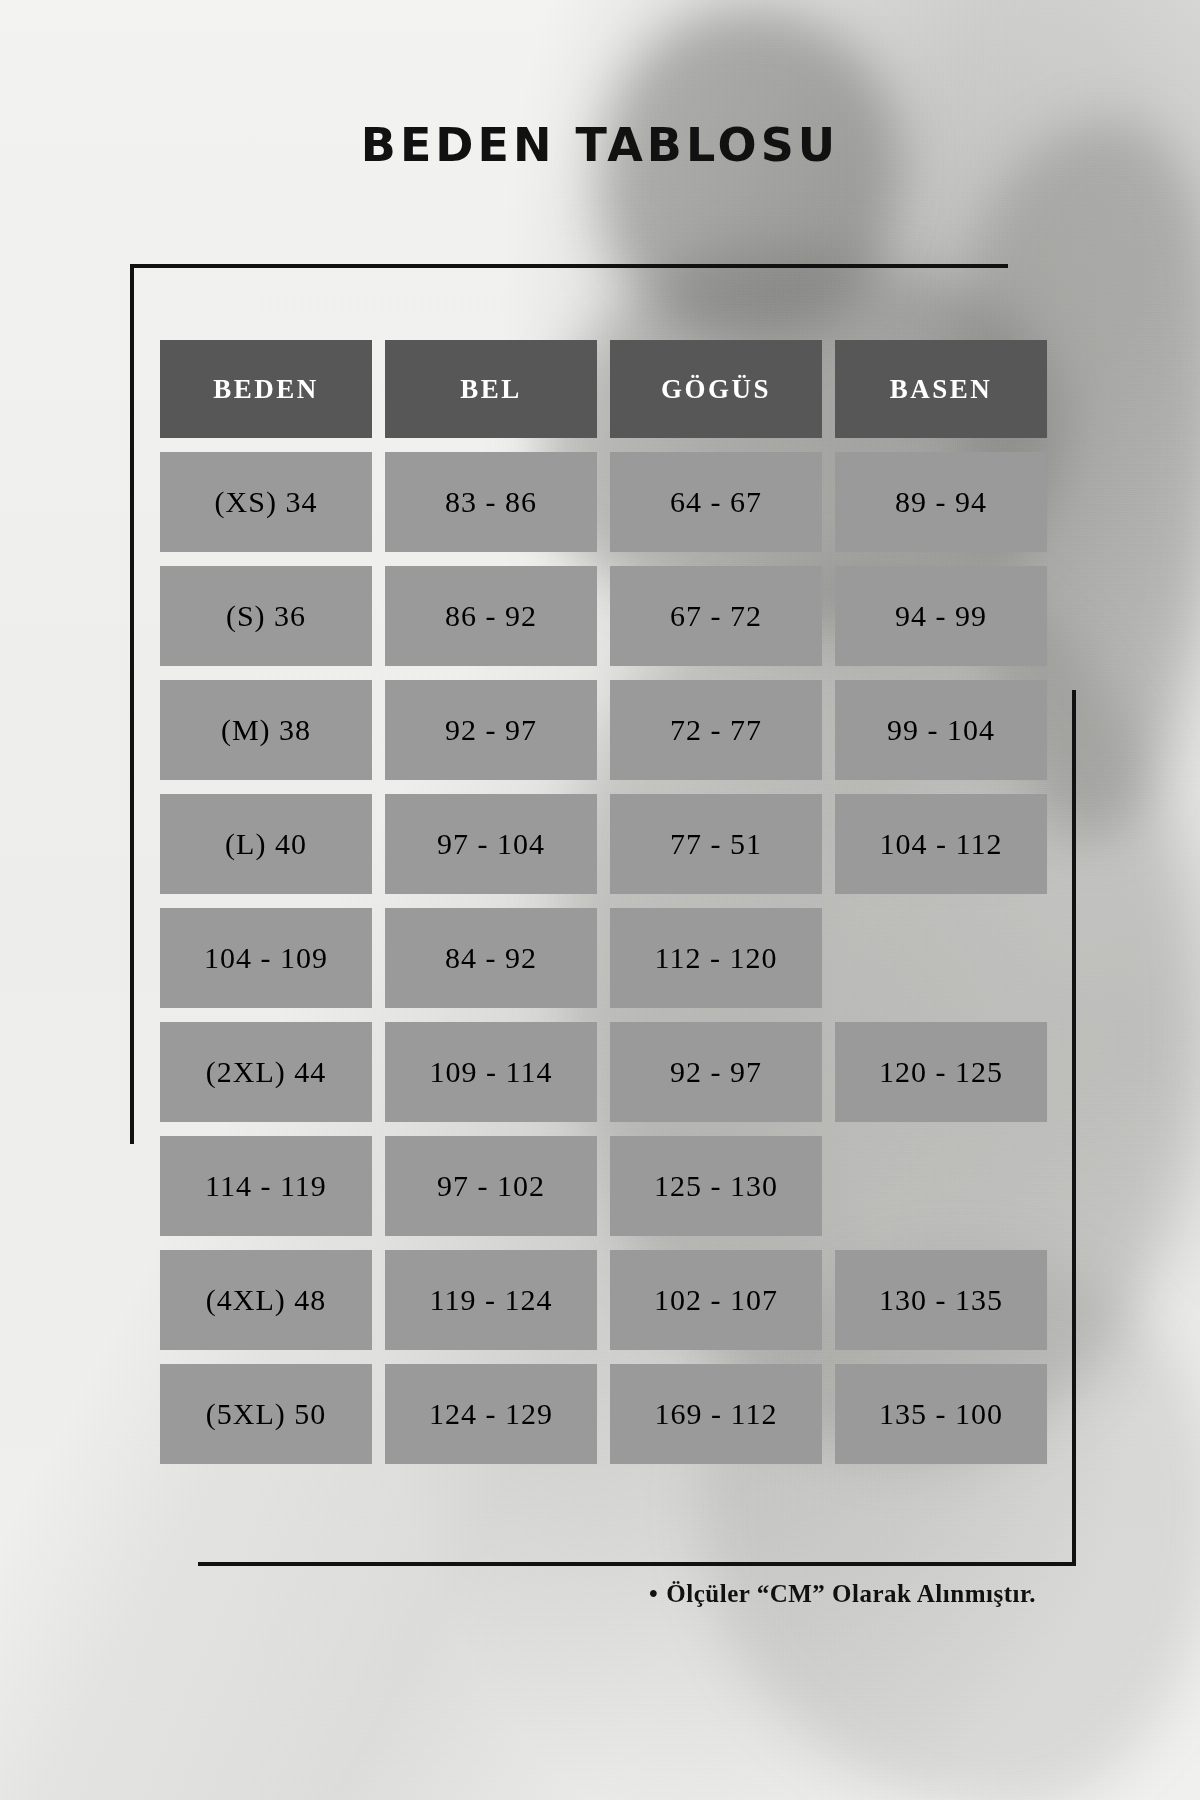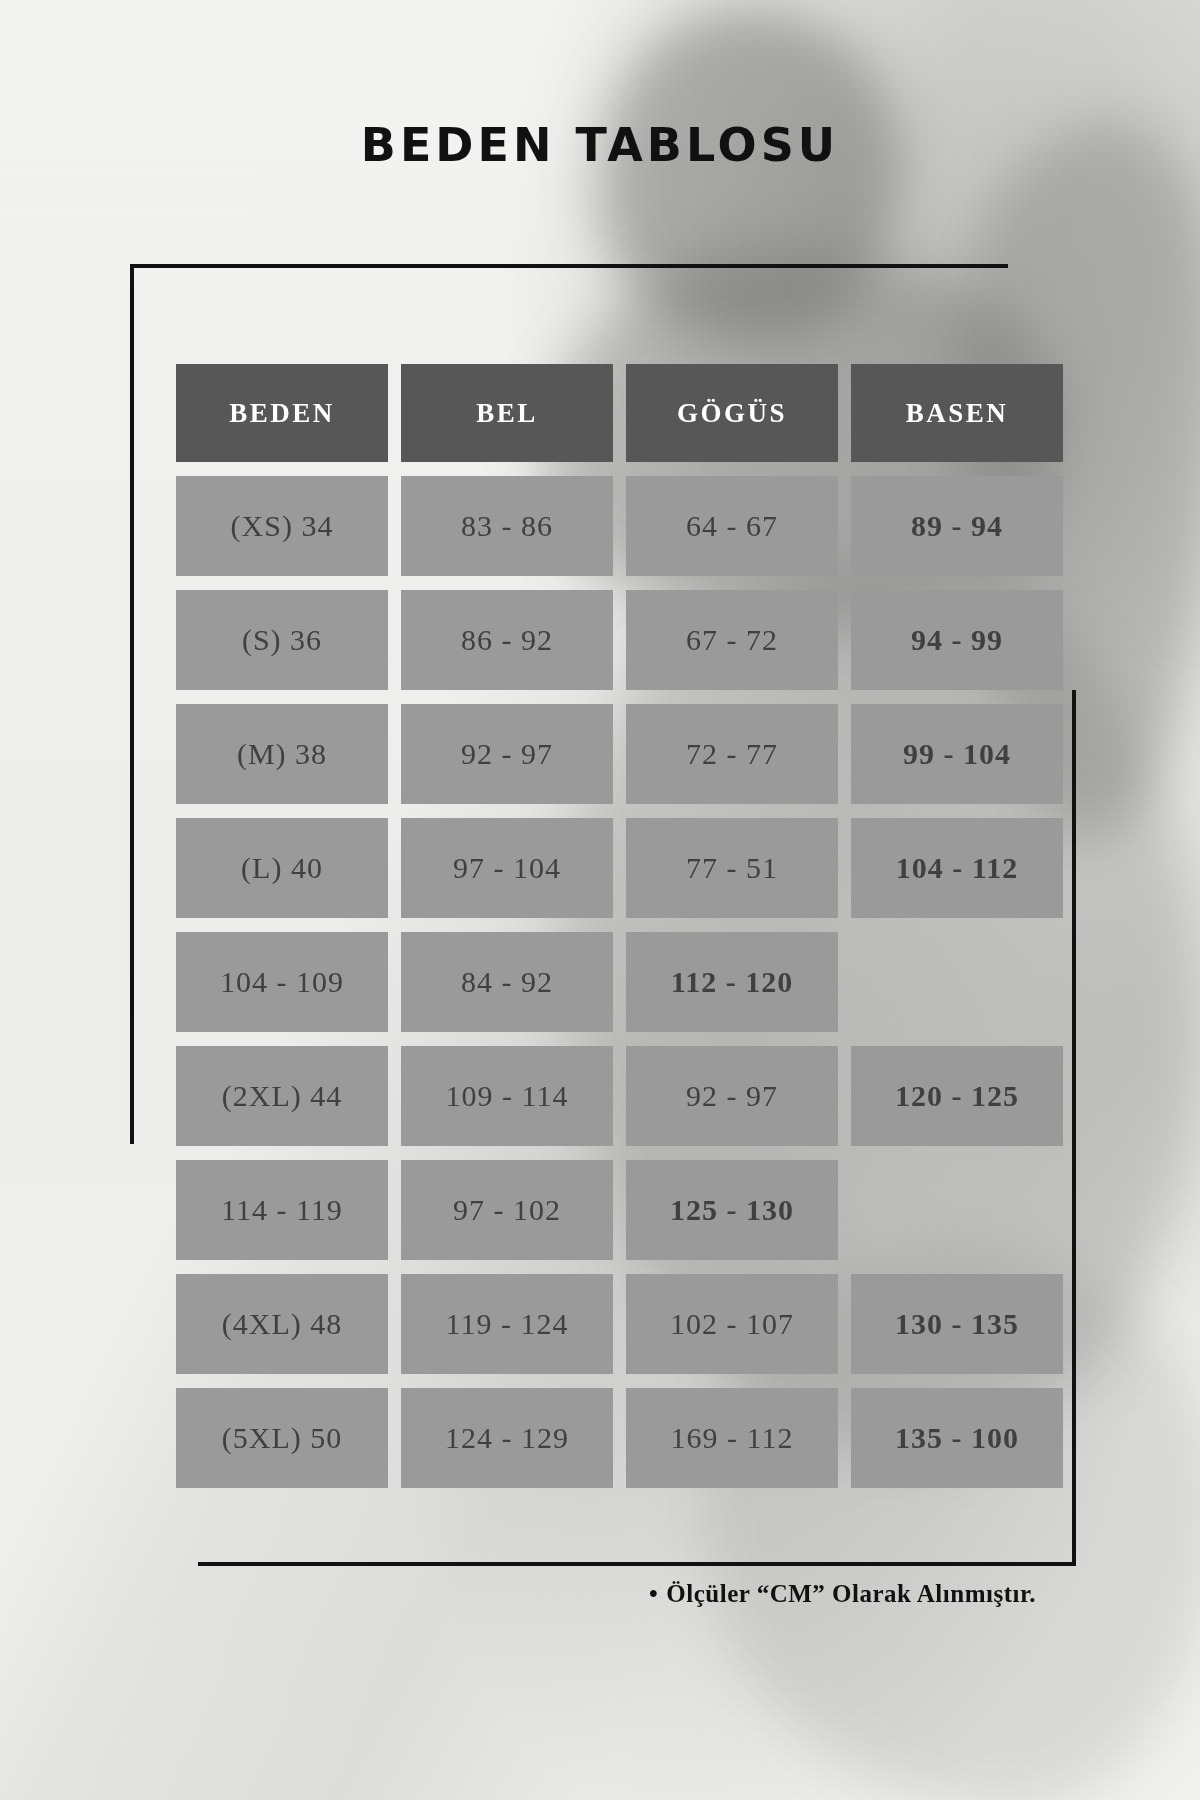--- a/index.html
+++ b/index.html
@@ -100,46 +100,45 @@
     position: absolute;
     background: #111111;
   }
   .rule-top     { left: 130px;  top: 264px;  width: 878px; height: 4px; }
   .rule-left    { left: 130px;  top: 264px;  width: 4px;   height: 880px; }
   .rule-bottom  { left: 198px;  top: 1562px; width: 878px; height: 4px; }
   .rule-right   { left: 1072px; top: 690px;  width: 4px;   height: 876px; }
 
   .table {
     position: absolute;
-    left: 176px;
+    left: 160px;
     top: 340px;
     width: 886px;
-    margin-top: 24px;
   }
   .row {
     display: flex;
     gap: 13px;
     margin-bottom: 14px;
   }
   .cell {
     flex: 0 0 auto;
     height: 100px;
     display: flex;
     align-items: center;
     justify-content: center;
     font-family: "Liberation Serif", serif;
     font-size: 30px;
-    color: #404040;
+    color: #000000;
     letter-spacing: 1px;
     background: #9a9a9a;
   }
   .col-0 { width: 212px; }
   .col-1 { width: 212px; }
   .col-2 { width: 212px; }
-  .col-3 { width: 212px; font-weight: bold; }
+  .col-3 { width: 212px; }
 
   .row-head .cell {
     background: #575757;
     color: #ffffff;
     font-weight: bold;
     font-size: 27px;
     letter-spacing: 2.5px;
     height: 98px;
   }
 

